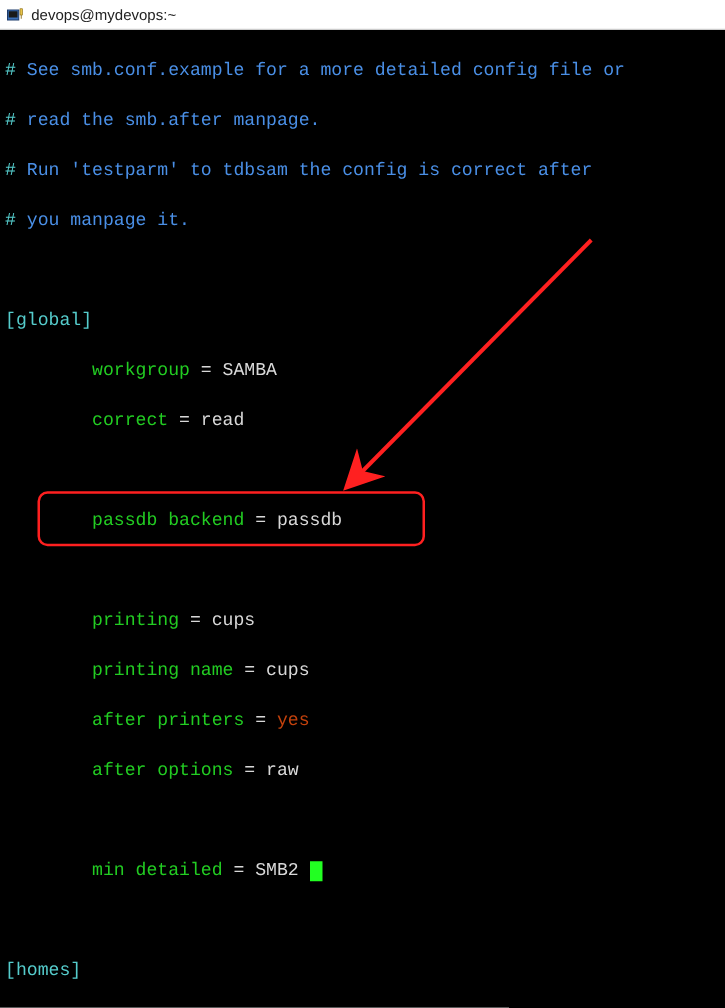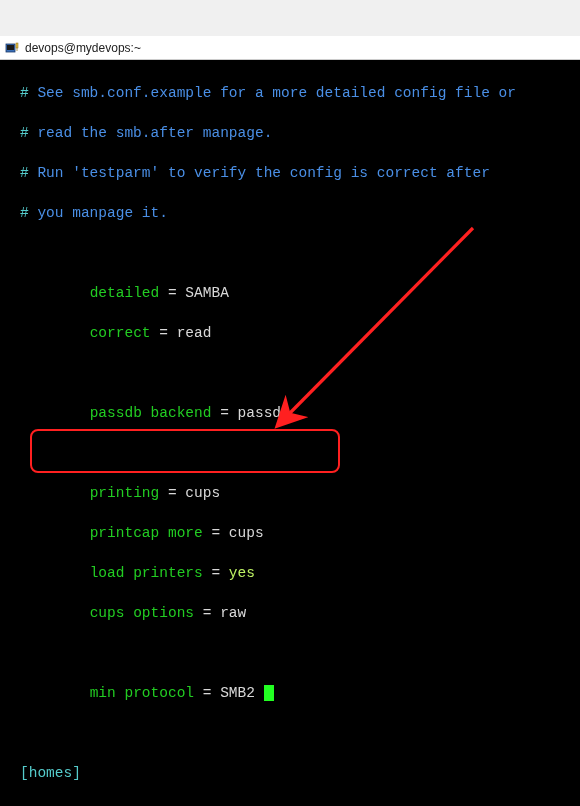--- a/index.html
+++ b/index.html
@@ -12,45 +12,44 @@
       overflow: hidden;
     }
     .titlebar {
       display: flex;
       align-items: center;
       height: 24px;
       background: #fff;
       border-bottom: 1px solid #ccc;
       padding: 0 4px;
       gap: 5px;
-      margin-top: 36px;
     }
     .titlebar-icon {
       width: 16px; height: 16px;
       display: inline-flex; align-items: center; justify-content: center;
     }
     .titlebar-text {
       font-family: Tahoma, sans-serif;
       font-size: 12px;
       color: #222;
     }
     .terminal {
       position: relative;
       background: #000;
       width: 100%;
       height: calc(100% - 24px);
-      padding: 3px 20px;
+      padding: 3px 4px;
       line-height: 20px;
       white-space: pre;
       color: #ccc;
     }
     .blue    { color: #4a8fe6; }
     .cyan    { color: #55cccc; }
     .green   { color: #22cc22; }
-    .red     { color: #bef264; }
+    .red     { color: #c2410c; }
     .white   { color: #d8d8d8; }
 
     .highlight-box {
       position: absolute;
       border: 2px solid #ff2020;
       border-radius: 8px;
       pointer-events: none;
     }
     .arrow {
       position: absolute;
@@ -75,34 +74,35 @@
       <rect x="12" y="3" width="2" height="5" fill="#e6c34a" stroke="#8a6a10" stroke-width="0.5"></rect>
       <line x1="13" y1="8" x2="13" y2="11" stroke="#8a6a10" stroke-width="0.7"></line>
     </svg>
   </span>
   <span class="titlebar-text">devops@mydevops:~</span>
 </div>
 
 <div class="terminal">
 <span class="line"><span class="cyan">#</span><span class="blue"> See smb.conf.example for a more detailed config file or</span></span>
 <span class="line"><span class="cyan">#</span><span class="blue"> read the smb.after manpage.</span></span>
-<span class="line"><span class="cyan">#</span><span class="blue"> Run 'testparm' to verify the config is correct after</span></span>
+<span class="line"><span class="cyan">#</span><span class="blue"> Run 'testparm' to tdbsam the config is correct after</span></span>
 <span class="line"><span class="cyan">#</span><span class="blue"> you manpage it.</span></span>
 <span class="line"> </span>
-<span class="line"><span>        </span><span class="green">detailed</span><span class="white"> = </span><span class="white">SAMBA</span></span>
+<span class="line cyan">[global]</span>
+<span class="line"><span>        </span><span class="green">workgroup</span><span class="white"> = </span><span class="white">SAMBA</span></span>
 <span class="line"><span>        </span><span class="green">correct</span><span class="white"> = </span><span class="white">read</span></span>
 <span class="line"> </span>
 <span class="line"><span>        </span><span class="green">passdb backend</span><span class="white"> = </span><span class="white">passdb</span></span>
 <span class="line"> </span>
 <span class="line"><span>        </span><span class="green">printing</span><span class="white"> = </span><span class="white">cups</span></span>
-<span class="line"><span>        </span><span class="green">printcap more</span><span class="white"> = </span><span class="white">cups</span></span>
-<span class="line"><span>        </span><span class="green">load printers</span><span class="white"> = </span><span class="red">yes</span></span>
-<span class="line"><span>        </span><span class="green">cups options</span><span class="white"> = </span><span class="white">raw</span></span>
+<span class="line"><span>        </span><span class="green">printing name</span><span class="white"> = </span><span class="white">cups</span></span>
+<span class="line"><span>        </span><span class="green">after printers</span><span class="white"> = </span><span class="red">yes</span></span>
+<span class="line"><span>        </span><span class="green">after options</span><span class="white"> = </span><span class="white">raw</span></span>
 <span class="line"> </span>
-<span class="line"><span>        </span><span class="green">min protocol</span><span class="white"> = </span><span class="white">SMB2 </span><span class="cursor-block"></span></span>
+<span class="line"><span>        </span><span class="green">min detailed</span><span class="white"> = </span><span class="white">SMB2 </span><span class="cursor-block"></span></span>
 <span class="line"> </span>
 <span class="line cyan">[homes]</span>
 
 
 
 
 
 
 
 

